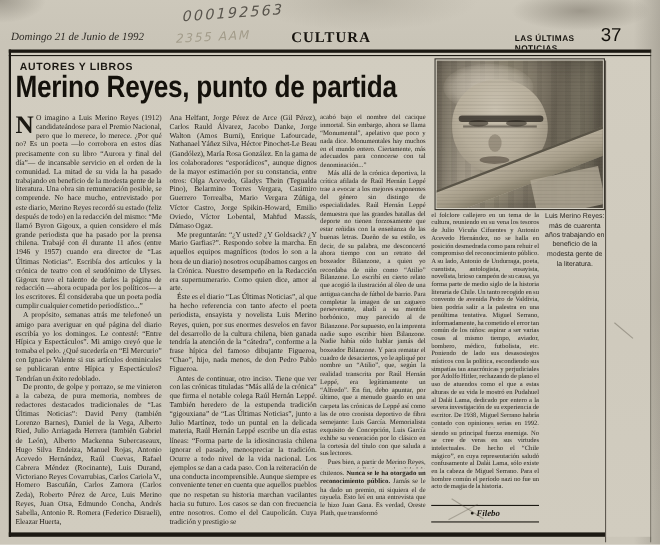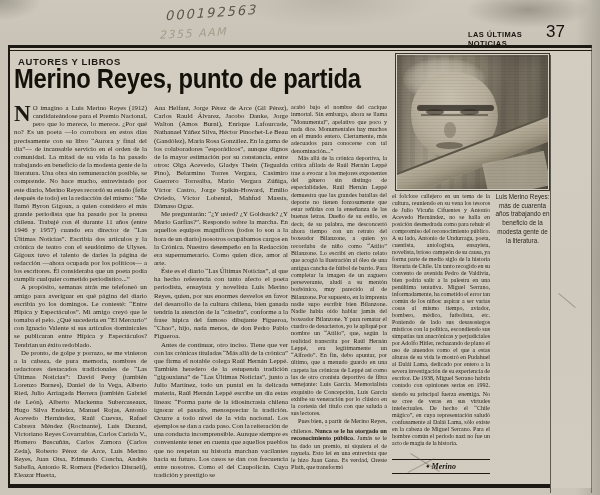--- a/index.html
+++ b/index.html
@@ -86,20 +86,22 @@
   .crease3{left:556px;top:300px;width:22px;height:1px;background:rgba(110,104,92,.5);transform:rotate(40deg);}
 </style>
 </head>
 <body>
 
 <div id="page">
 
   <div class="abs hand hw1">000192563</div>
   <div class="abs hand hw2">2355 AAM</div>
 
+  <div class="abs hdr-date">Domingo 21 de Junio de 1992</div>
+  <div class="abs hdr-section">CULTURA</div>
   <div class="abs hdr-right">
     <span class="mast">LAS ÚLTIMAS NOTICIAS</span>
     <span class="pageno">37</span>
   </div>
 
   <div class="abs boxfill"></div>
   <div class="abs rule top1"></div>
   <div class="abs rule top2"></div>
   <div class="abs rule leftb"></div>
   <div class="abs rightb"></div>
@@ -150,21 +152,21 @@
 
   <div class="col c4 col4m">
     <p class="para ni">el folclore callejero en un tema de la cultura, reuniendo en su vena los tesoros de Julio Vicuña Cifuentes y Antonio Acevedo Hernández, no se halla en posición desmedrada como para rehuir el compromiso del reconocimiento público. A su lado, Antonio de Undurraga, poeta, cuentista, antologista, ensayista, novelista, brioso campeón de su causa, ya forma parte de medio siglo de la historia literaria de Chile. Un tanto recogido en su convento de avenida Pedro de Valdivia, bien podría salir a la palestra en una penúltima tentativa. Miguel Serrano, informadamente, ha cometido el error tan común de los niños: aspirar a ser varias cosas al mismo tiempo, aviador, bombero, médico, futbolista, etc. Poniendo de lado sus desasosiegos místicos con la política, escondiendo sus simpatías tan anacrónicas y perjudiciales por Adolfo Hitler, rechazando de plano el uso de atuendos como el que a estas alturas de su vida le mostró en Pudahuel al Dalái Lama, dedicado por entero a la severa investigación de su experiencia de escritor. De 1938, Miguel Serrano habría contado con opiniones serias en 1992. Pero la forma estrafalaria en que ha desenvuelto su carrera de hombre de la cultura ha sido y sigue</p>
   </div>
   <div class="col c4 col4e">
     <p class="para ni">siendo su principal fuerza enemiga. No se cree de veras en sus virtudes intelectuales. De hecho el “Chile mágico”, en cuya representación saludó confusamente al Dalái Lama, sólo existe en la cabeza de Miguel Serrano. Para el hombre común el período nazi no fue un acto de magia de la historia.</p>
   </div>
 
   <div class="abs sig">
     <div class="sig-rule"></div>
-    <div class="sig-text"><span class="bullet">●</span> <span>Merino</span></div>
+    <div class="sig-text"><span class="bullet">●</span> <span>Filebo</span></div>
     <div class="sig-rule"></div>
   </div>
 
   <div class="abs crease1"></div>
   <div class="abs crease2"></div>
   <div class="abs crease3"></div>
 
 </div>
 
 </body></html>

